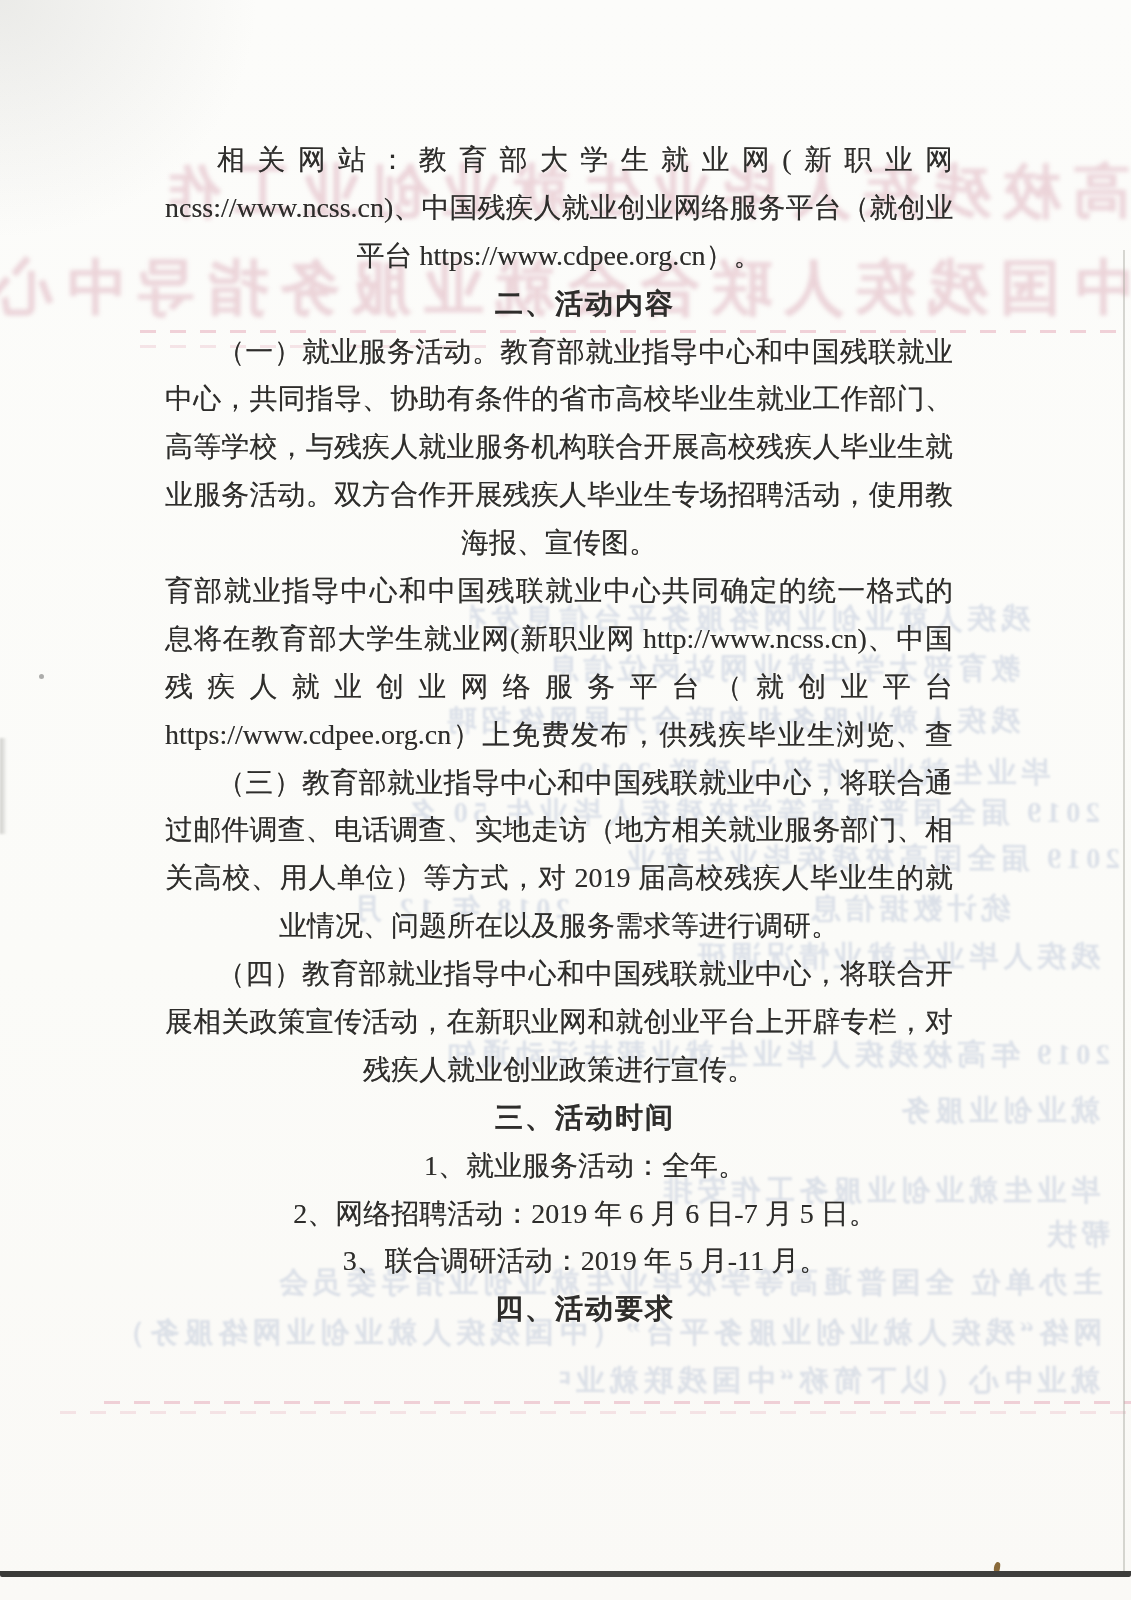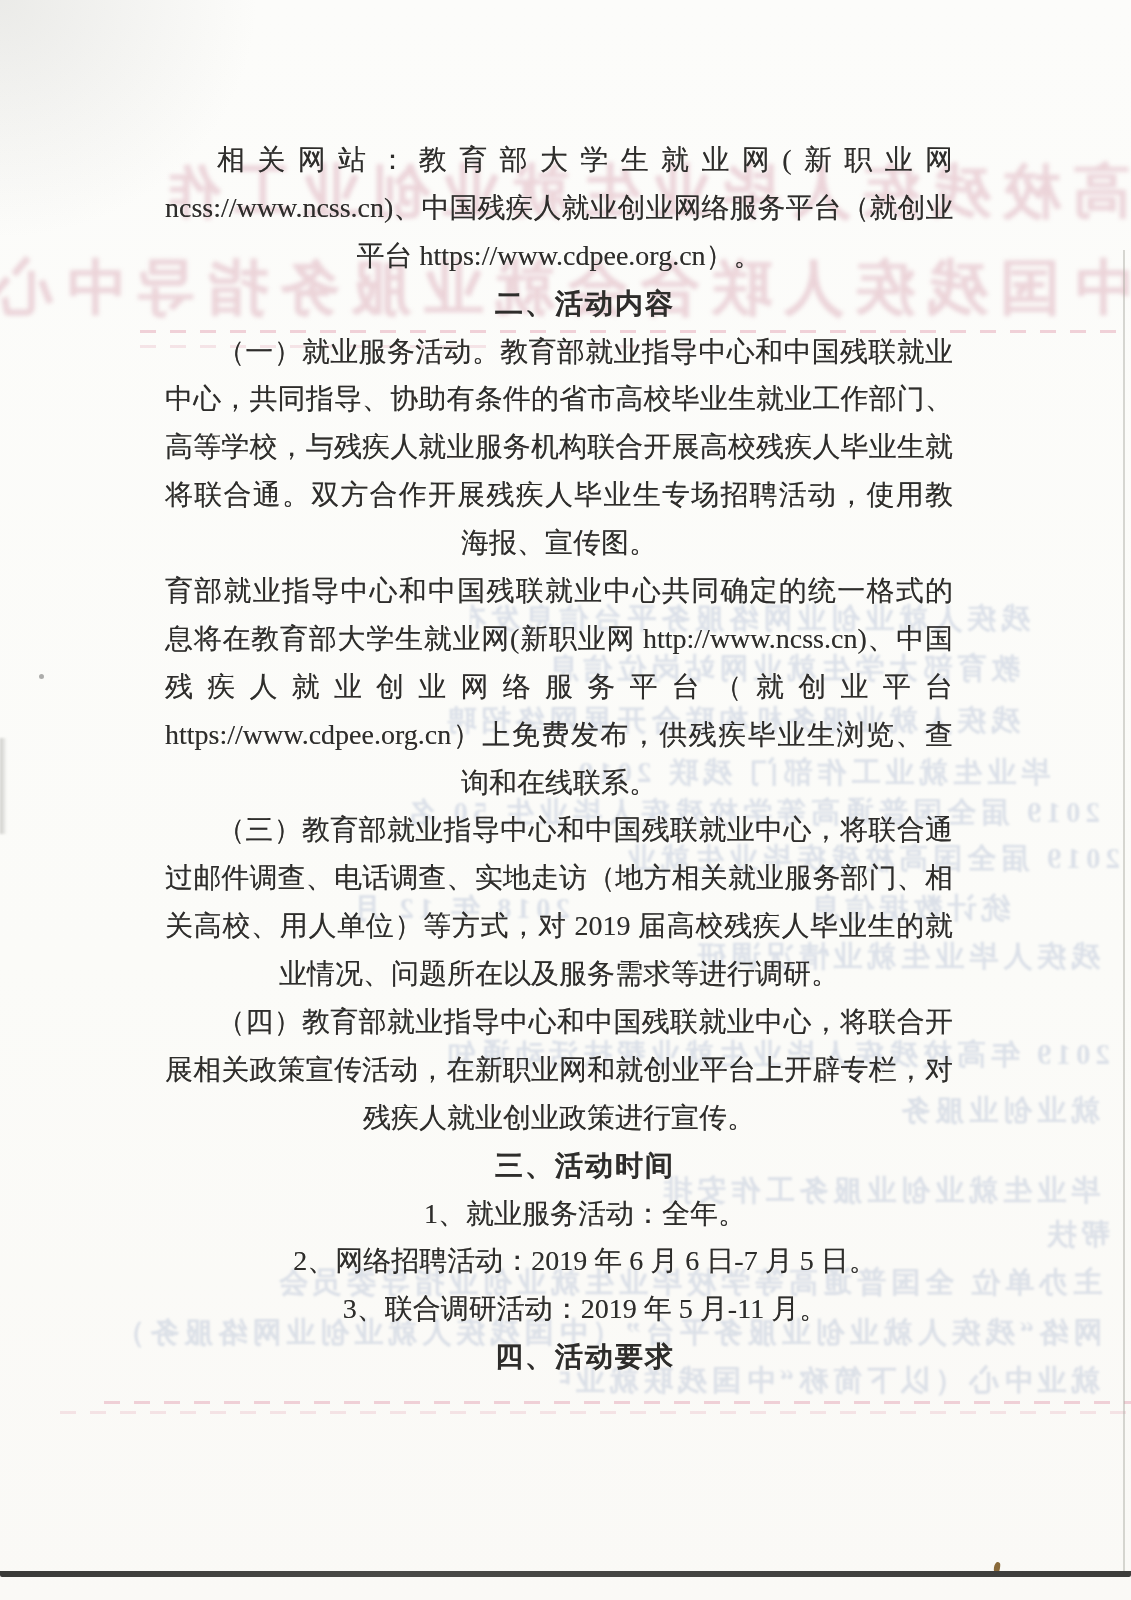--- a/index.html
+++ b/index.html
@@ -107,27 +107,26 @@
   <div class="pinkline faint" style="left:60px; top:1411px; width:1071px;"></div>
 
   <div class="textblock">
     <div class="line i j">相关网站：教育部大学生就业网(新职业网</div>
     <div class="line j">ncss://www.ncss.cn)、中国残疾人就业创业网络服务平台（就创业</div>
     <div class="line">平台 https://www.cdpee.org.cn）。</div>
     <div class="line i b">二、活动内容</div>
     <div class="line i j">（一）就业服务活动。教育部就业指导中心和中国残联就业</div>
     <div class="line j">中心，共同指导、协助有条件的省市高校毕业生就业工作部门、</div>
     <div class="line j">高等学校，与残疾人就业服务机构联合开展高校残疾人毕业生就</div>
-    <div class="line j">将联合通。双方合作开展残疾人毕业生专场招聘活动，使用教</div>
+    <div class="line j">业服务活动。双方合作开展残疾人毕业生专场招聘活动，使用教</div>
     <div class="line">海报、宣传图。</div>
     <div class="line j">育部就业指导中心和中国残联就业中心共同确定的统一格式的</div>
     <div class="line j">息将在教育部大学生就业网(新职业网 http://www.ncss.cn)、中国</div>
     <div class="line j">残疾人就业创业网络服务平台（就创业平台</div>
     <div class="line j">https://www.cdpee.org.cn）上免费发布，供残疾毕业生浏览、查</div>
-    <div class="line">询和在线联系。</div>
     <div class="line i j">（三）教育部就业指导中心和中国残联就业中心，将联合通</div>
     <div class="line j">过邮件调查、电话调查、实地走访（地方相关就业服务部门、相</div>
     <div class="line j">关高校、用人单位）等方式，对 2019 届高校残疾人毕业生的就</div>
     <div class="line">业情况、问题所在以及服务需求等进行调研。</div>
     <div class="line i j">（四）教育部就业指导中心和中国残联就业中心，将联合开</div>
     <div class="line j">展相关政策宣传活动，在新职业网和就创业平台上开辟专栏，对</div>
     <div class="line">残疾人就业创业政策进行宣传。</div>
     <div class="line i b">三、活动时间</div>
     <div class="line i">1、就业服务活动：全年。</div>
     <div class="line i">2、网络招聘活动：2019 年 6 月 6 日-7 月 5 日。</div>

